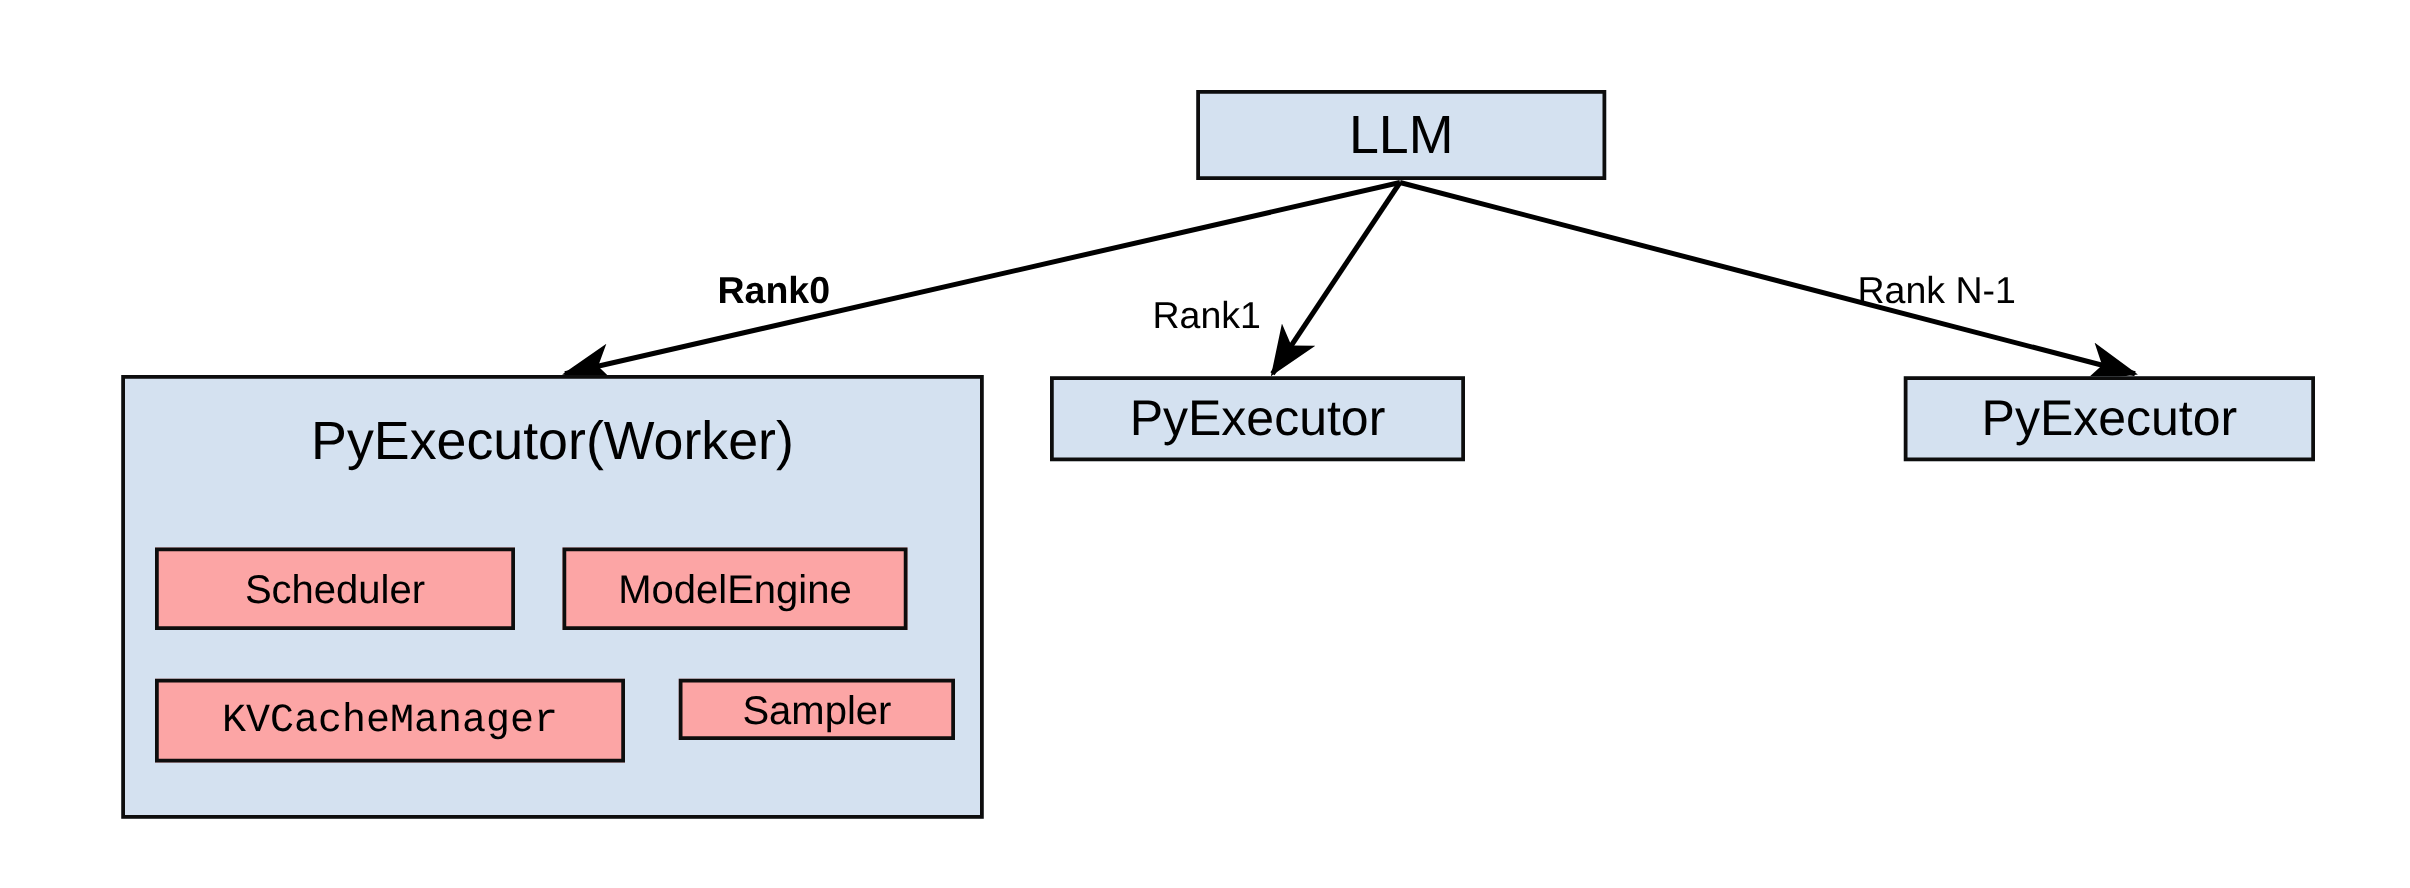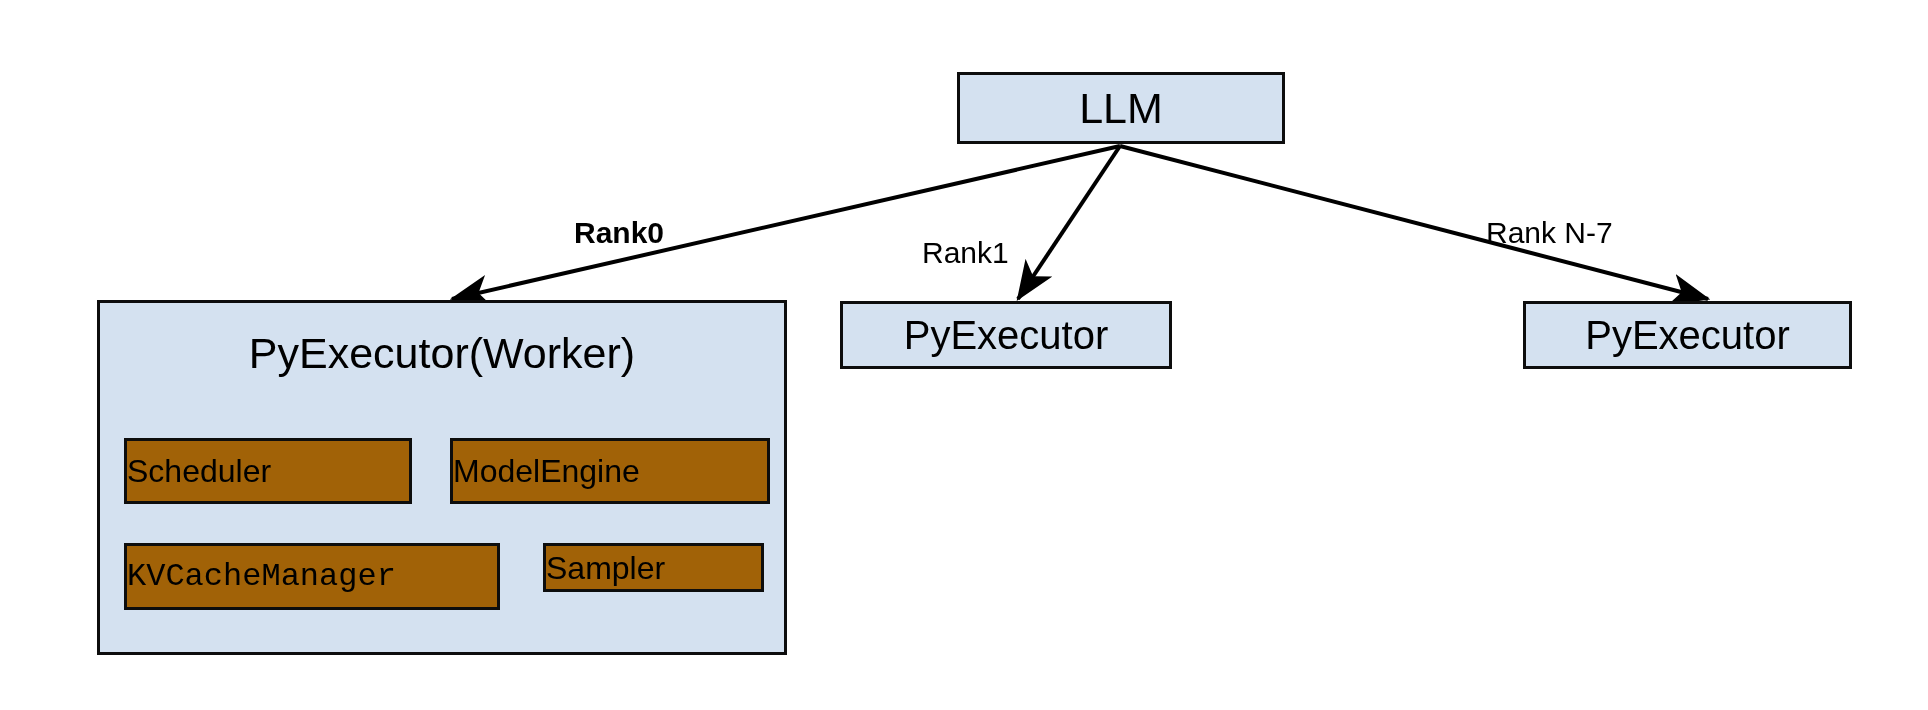--- a/index.html
+++ b/index.html
@@ -80,39 +80,40 @@
     align-items: center;
   }
   #node-pyexec-rank1 .node-label,
   #node-pyexec-rankn .node-label {
     font-size: 40px;
   }
   
   .subnode {
     position: absolute;
     box-sizing: border-box;
-    background: #a16207;
+    background: #fca5a5;
     border: 3px solid #0d0d0d;
     display: flex;
+    justify-content: center;
     align-items: center;
     z-index: 6;
   }
   .subnode .node-label {
     font-size: 32px;
   }
   #node-scheduler {
     left: 124px;
     top: 438px;
     width: 288px;
     height: 66px;
   }
   #node-modelengine {
     left: 450px;
     top: 438px;
-    width: 320px;
+    width: 276px;
     height: 66px;
   }
   #node-kvcachemanager {
     left: 124px;
     top: 543px;
     width: 376px;
     height: 67px;
     font-family: Liberation Mono, monospace;
   }
   #node-sampler {
@@ -181,15 +182,15 @@
   <div class="node" id="node-pyexec-rank1">
     <span class="node-label">PyExecutor</span>
   </div>
 
   <div class="node" id="node-pyexec-rankn">
     <span class="node-label">PyExecutor</span>
   </div>
 
   <span class="edge-label" id="edge-label-rank0">Rank0</span>
   <span class="edge-label" id="edge-label-rank1">Rank1</span>
-  <span class="edge-label" id="edge-label-rankn">Rank N-7</span>
+  <span class="edge-label" id="edge-label-rankn">Rank N-1</span>
 
 </div>
 
 </body></html>

